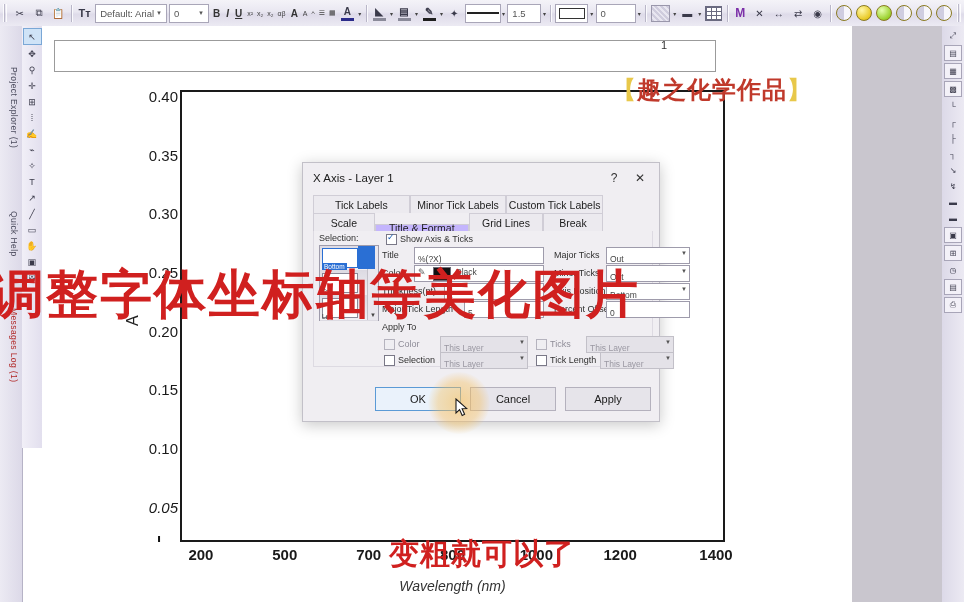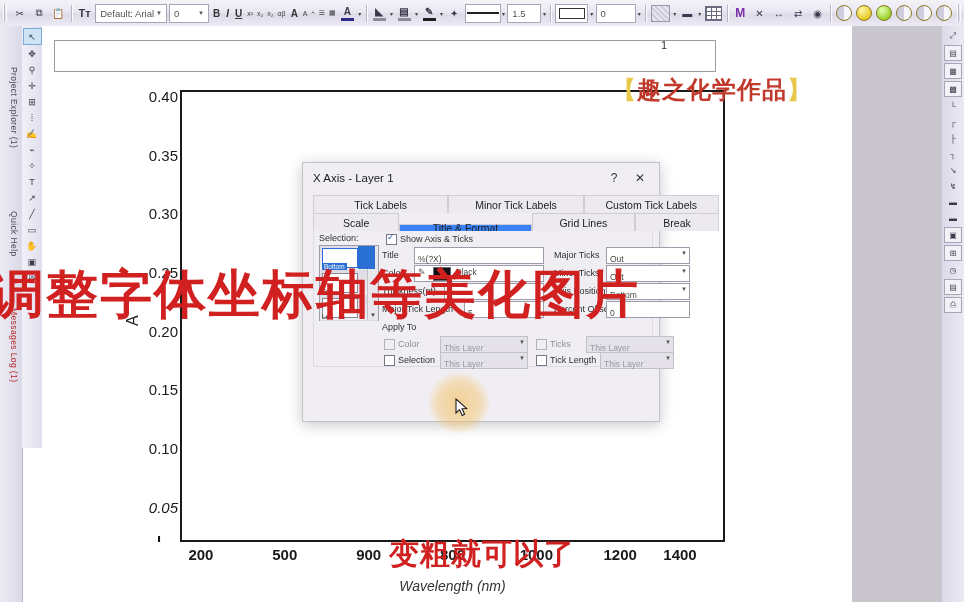--- a/index.html
+++ b/index.html
@@ -105,26 +105,26 @@
     color:#c0392b;letter-spacing:1px;white-space:nowrap;}
   .wm .br{color:#e8c84a;}
 
   
   .dlg{position:absolute;left:302px;top:162px;width:356px;height:258px;
     background:#f0eef2;border:1px solid #c2c0c8;box-shadow:0 3px 14px rgba(0,0,0,.22);}
   .dlg-title{height:30px;display:flex;align-items:center;padding:0 6px 0 10px;background:#f0eef2;}
   .dlg-title .t{flex:1;font-size:11.5px;color:#1b1b1b;}
   .dlg-title .b{width:26px;height:26px;display:flex;align-items:center;justify-content:center;
     font-size:12px;color:#333;}
-  .tabs{position:absolute;left:10px;top:32px;width:406px;height:36px;}
+  .tabs{position:absolute;left:10px;top:32px;width:290px;height:36px;}
   .tabrow{display:flex;height:18px;}
   .tab{flex:1;display:flex;align-items:center;justify-content:center;
     font-size:10.5px;color:#1c1c1c;background:#eceaef;
     border:1px solid #d0cdd6;border-bottom:none;box-sizing:border-box;}
-  .tab.active{background:#3b82f6;border-color:#cfccd5;margin-top:11px;}
+  .tab.active{background:#c4b5fd;border-color:#cfccd5;margin-top:11px;}
   .dlg-body{position:absolute;left:10px;top:68px;width:338px;height:135px;
     background:#f0eef2;border:1px solid #dddae2;border-top:none;}
   .lab{position:absolute;font-size:9px;color:#303030;white-space:nowrap;}
   .inp{position:absolute;background:#fff;border:1px solid #9e9bab;height:15px;}
   .inp.gray{background:#e4e2e8;border-color:#c2c0c8;}
   .inp .v{font-size:8.5px;color:#444;padding:1px 3px;white-space:nowrap;overflow:hidden;}
   .inp .v.dim{color:#9a98a2;}
   .inp .ar{position:absolute;right:2px;top:2px;font-size:6px;color:#555;}
   .cbx{position:absolute;width:9px;height:9px;background:#fff;border:1px solid #7a7887;}
   .cbx.on::after{content:"✓";position:absolute;left:0;top:-3px;font-size:9px;color:#1a5fb4;}
@@ -379,25 +379,25 @@
           <span style="top: 299.377px;">0.15</span>
           <span style="top: 240.675px;">0.20</span>
           <span style="top: 181.974px; text-align: center;">0.25</span>
           <span style="top: 123.273px;">0.30</span>
           <span style="top: 64.5714px;">0.35</span>
           <span style="top: 5.87013px;">0.40</span>
         </div>
       <div class="xlabels" id="xlabels">
           <span style="left: 20.9615px;">200</span>
           <span style="left: 104.808px;">500</span>
-          <span style="left: 188.654px;">900</span>
+          <span style="left: 188.654px;">700</span>
           <span style="left: 272.5px;">800</span>
           <span style="left: 356.346px;">1000</span>
           <span style="left: 440.192px;">1200</span>
-          <span style="left: 500px;">1400</span>
+          <span style="left: 536px;">1400</span>
         </div>
       <div class="xtitle">Wavelength (nm)</div>
       <div class="ytitle">A</div>
     </div>
 
     <div class="wm">
       <span class="br">【</span><span>趣之化学作品</span><span class="br">】</span>
     </div>
   </div>
 
@@ -516,20 +516,25 @@
       </div>
 
       <span class="cbx" style="left:222px;top:124px"></span>
       <div class="lab" style="left:236px;top:124px">Tick Length</div>
       <div class="inp gray" style="left:286px;top:121px;width:72px">
         <span class="v dim">This Layer</span>
         <span class="ar">▼</span>
       </div>
     </div>
 
+    <div class="btnrow">
+      <div class="btn def">OK</div>
+      <div class="btn">Cancel</div>
+      <div class="btn">Apply</div>
+    </div>
   </div>
 
   <div class="click-glow"></div>
   <svg class="cursor" viewBox="0 0 13 19">
     <path d="M1 1 L1 15 L4.6 11.6 L7.2 17.4 L9.6 16.3 L7.1 10.8 L11.8 10.6 Z" fill="#ffffff" stroke="#1a1a1a" stroke-width="1.1"></path>
   </svg>
 
   <div class="ovl-main">调整字体坐标轴等美化图片</div>
   <div class="ovl-bottom">变粗就可以了</div>
 </div>

